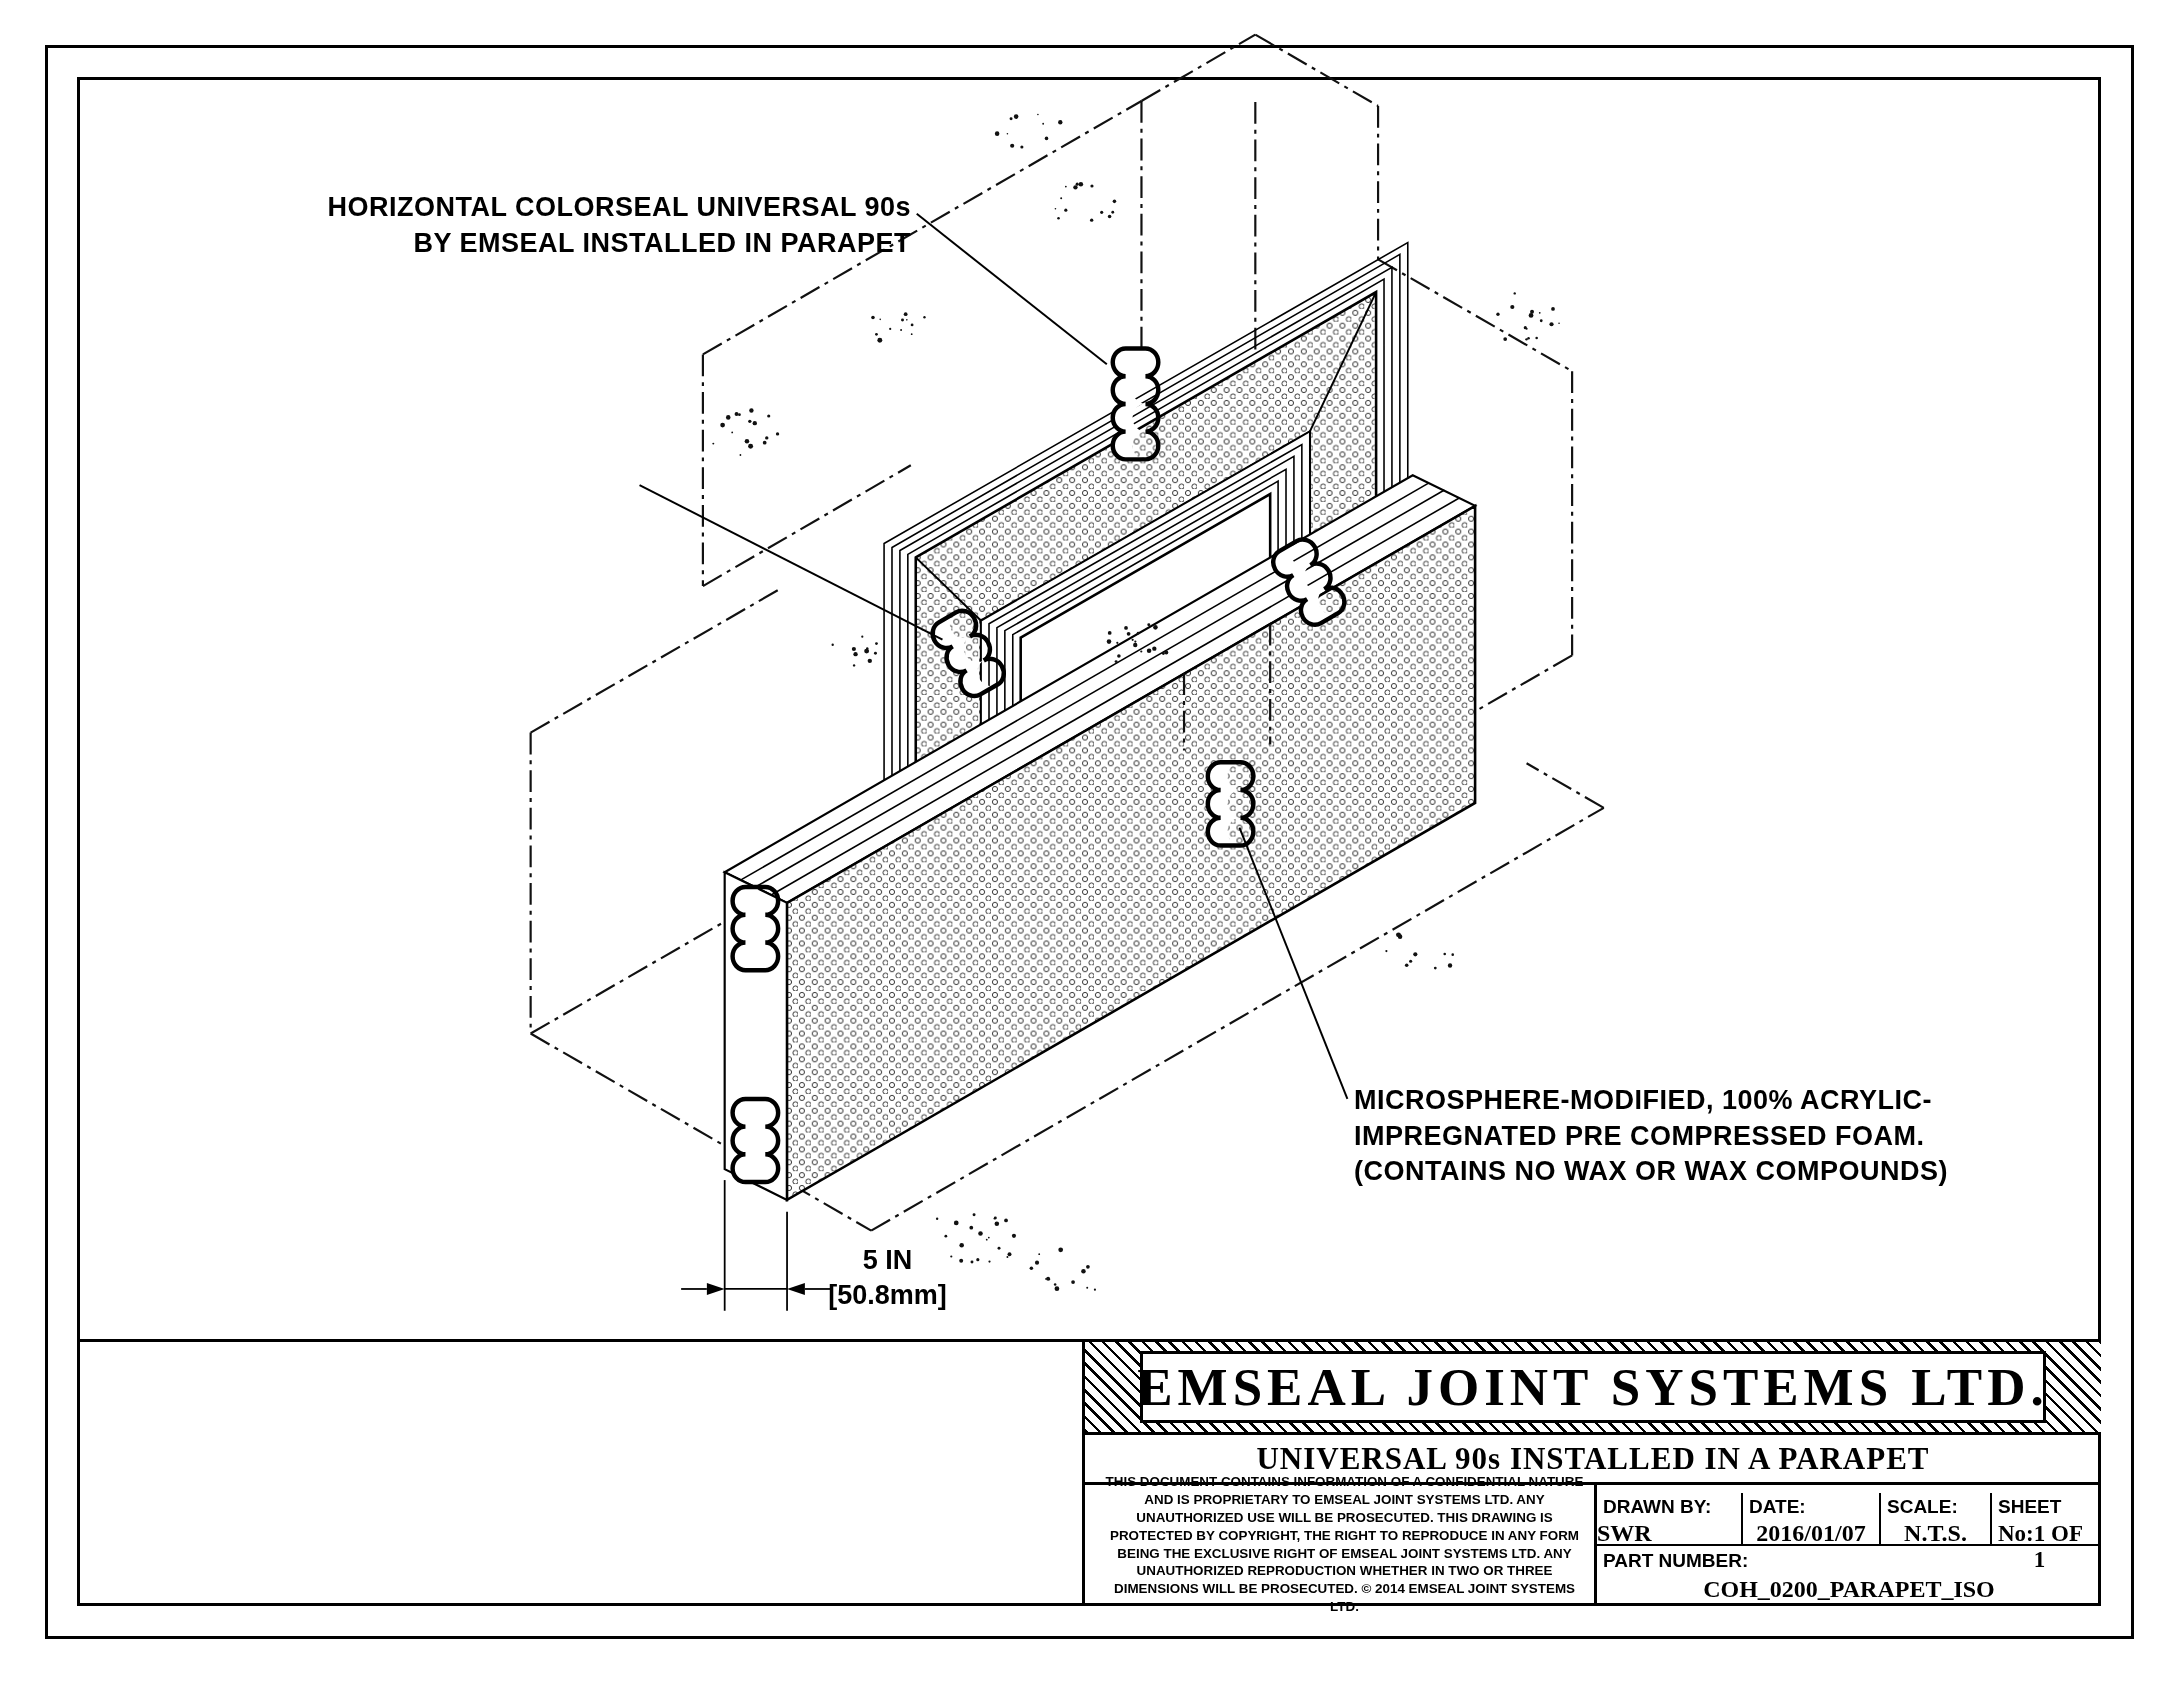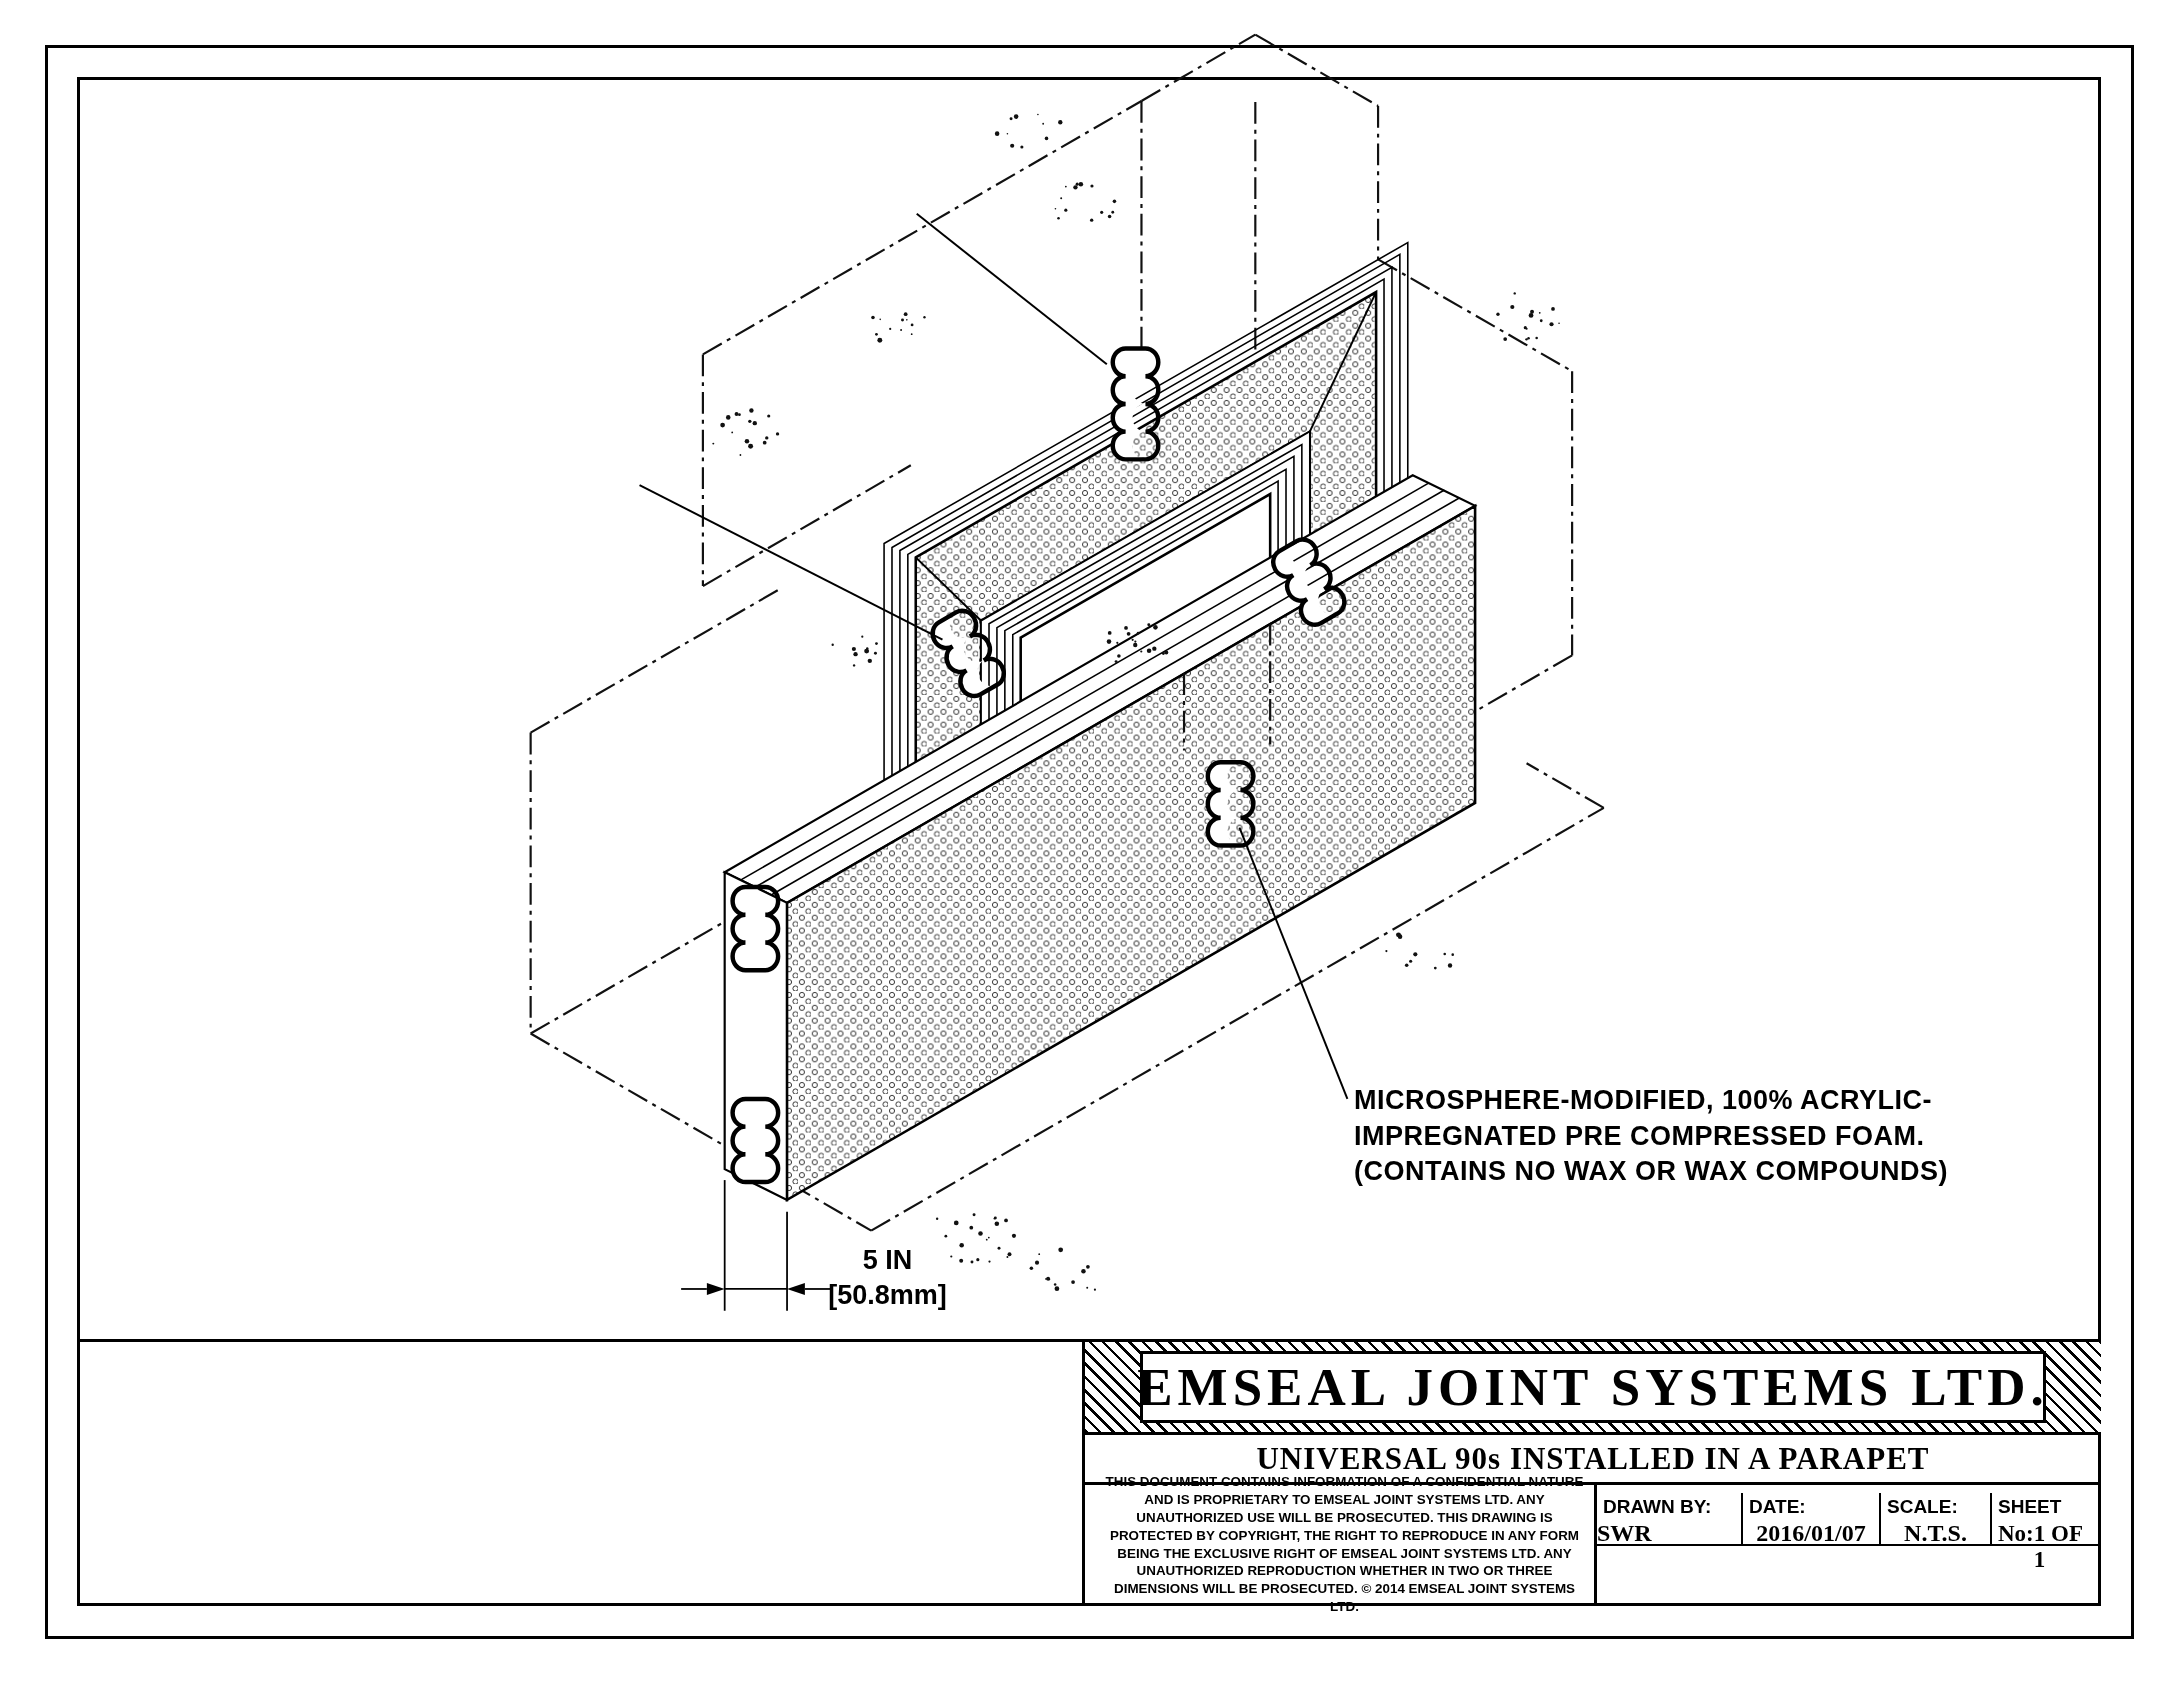--- a/index.html
+++ b/index.html
@@ -328,20 +328,22 @@
       <path d="M732 1192 L732 1324" stroke-width="1.8"></path>
       <path d="M795 1224 L795 1324" stroke-width="1.8"></path>
       <path d="M688 1302 L714 1302" stroke-width="1.8"></path>
       <path d="M732 1302 L795 1302" stroke-width="1.8"></path>
       <path d="M813 1302 L840 1302" stroke-width="1.8"></path>
       <polygon points="732,1302 714,1296 714,1308" fill="#000" stroke="none"></polygon>
       <polygon points="795,1302 813,1296 813,1308" fill="#000" stroke="none"></polygon>
     </g>
   </svg>
 
+  <div id="cal-parapet" class="callout cal-right">HORIZONTAL COLORSEAL UNIVERSAL 90s
+BY EMSEAL INSTALLED IN PARAPET</div>
   <div id="cal-foam" class="callout">MICROSPHERE-MODIFIED, 100% ACRYLIC-
 IMPREGNATED PRE COMPRESSED FOAM.
 (CONTAINS NO WAX OR WAX COMPOUNDS)</div>
   <div class="dim-label">
     <div>5 IN</div>
     <div>[50.8mm]</div>
   </div>
 
   <div class="sep-line"></div>
   <div class="tblock">
@@ -370,17 +372,21 @@
             <span class="cv">N.T.S.</span>
           </div>
           <div class="cell c-sheet">
             <span class="cl">SHEET</span>
             <span class="sheetline">
               <span>No:</span>
               <span>1 OF 1</span>
             </span>
           </div>
         </div>
+        <div class="tb-row-b">
+          <span class="cl">PART NUMBER:</span>
+          <span class="cv">COH_0200_PARAPET_ISO</span>
+        </div>
       </div>
     </div>
   </div>
 </div>
 
 
 </body></html>

